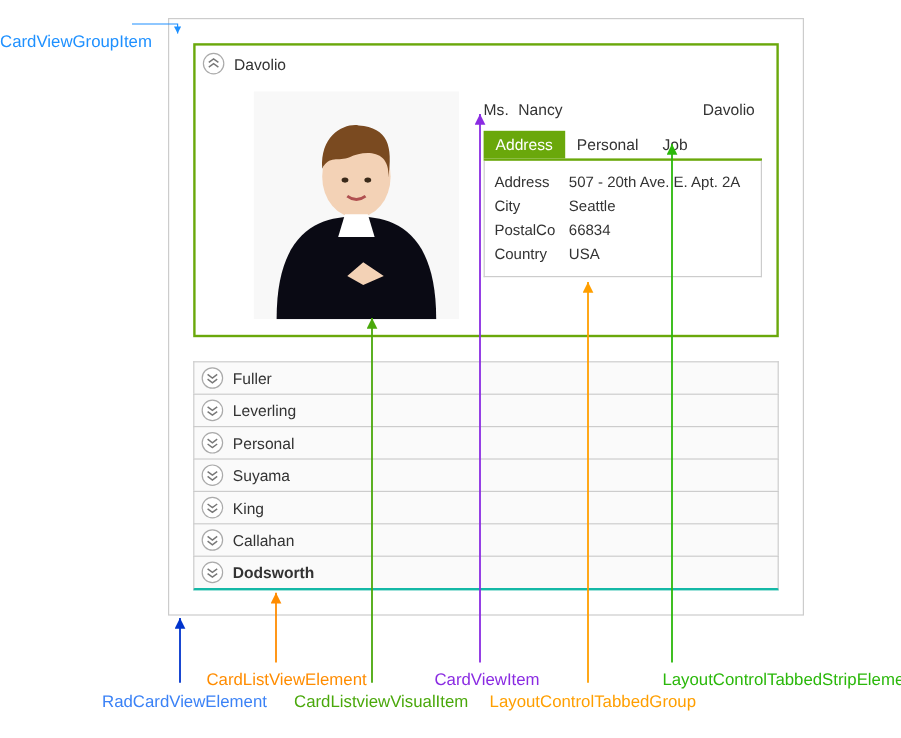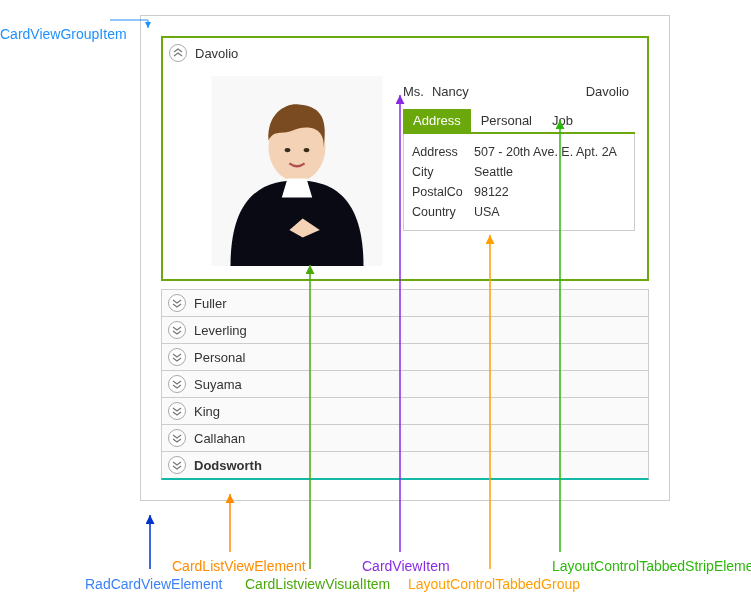--- a/index.html
+++ b/index.html
@@ -93,21 +93,21 @@
     padding: 8px;
   }
   .info-row {
     display: flex;
     padding: 3px 0;
     font-size: 12.5px;
     color: #333;
   }
   .info-key { width: 62px; flex-shrink: 0; }
   .info-val { flex: 1; }
-  .group-list { margin-top: 8px; }
+  .group-list { margin-top: 20px; }
   .group-item {
     display: flex;
     align-items: center;
     border: 1px solid #ccc;
     border-bottom: none;
     padding: 4px 6px;
     background: #fafafa;
   }
   .group-item:last-child { border-bottom: 2px solid #14b8a6; font-weight: bold; }
 
@@ -180,21 +180,21 @@
           <div class="info-row">
             <span class="info-key">Address</span>
             <span class="info-val">507 - 20th Ave. E. Apt. 2A</span>
           </div>
           <div class="info-row">
             <span class="info-key">City</span>
             <span class="info-val">Seattle</span>
           </div>
           <div class="info-row">
             <span class="info-key">PostalCo</span>
-            <span class="info-val">98122</span>
+            <span class="info-val">66834</span>
           </div>
           <div class="info-row">
             <span class="info-key">Country</span>
             <span class="info-val">USA</span>
           </div>
         </div>
       </div>
     </div>
   </div>
 

